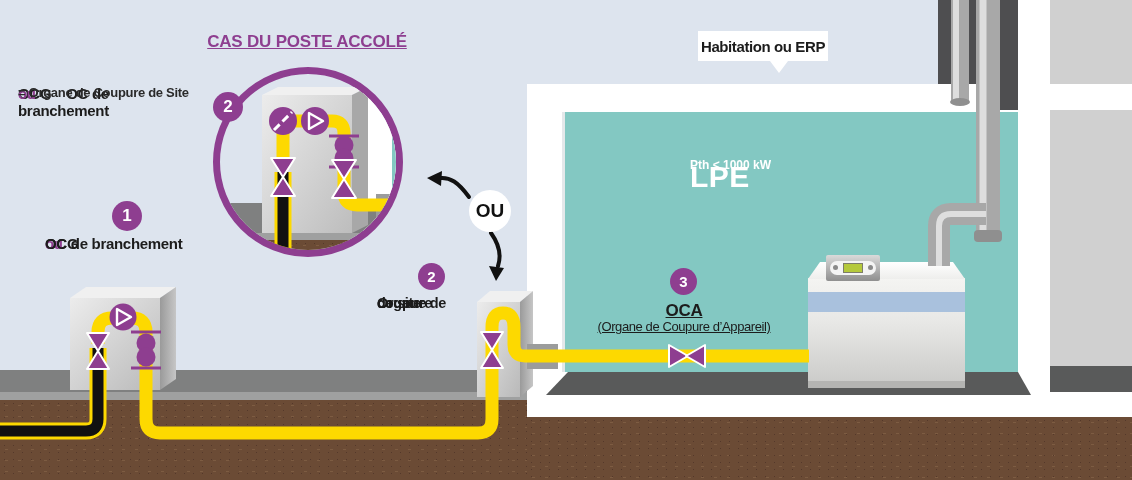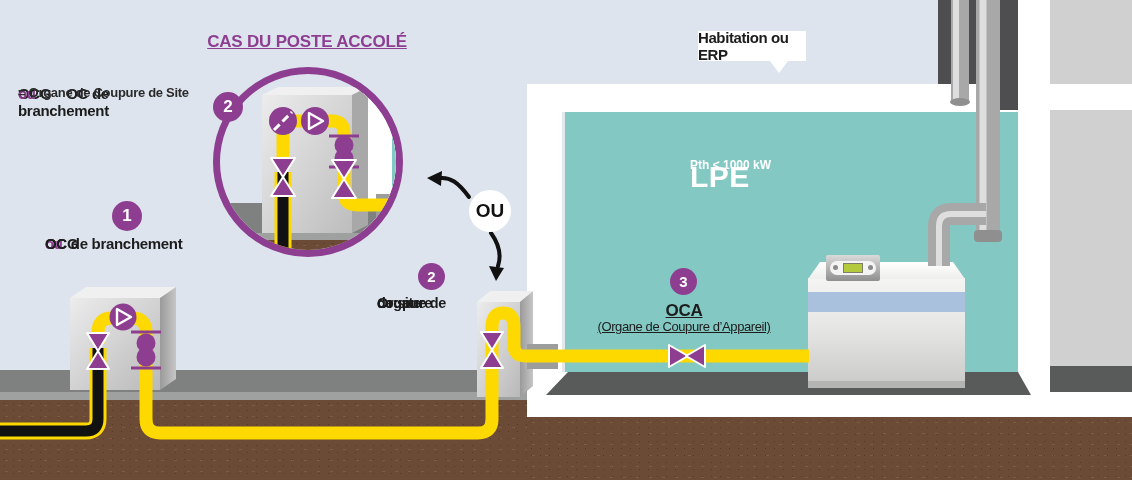--- a/index.html
+++ b/index.html
@@ -61,21 +61,21 @@
   .legend{left:18px;top:85px;width:192px;text-align:right;}
   .legend .l1{font-size:15px;font-weight:bold;}
   .legend .l2{font-size:13px;font-weight:bold;color:#2a2a2a;margin-top:1px;}
   .step1-lbl{left:45px;top:235px;width:165px;font-size:15px;font-weight:bold;text-align:center;}
   .step2-lbl{left:377px;top:294px;width:104px;font-size:14.5px;font-weight:bold;text-align:center;line-height:1.35;}
   .oca-name{left:620px;top:301px;width:128px;font-size:17px;font-weight:bold;text-align:center;}
   .oca-sub{left:584px;top:320px;width:200px;font-size:13px;text-align:center;letter-spacing:-0.4px;}
   .lpe{left:690px;top:160px;width:145px;text-align:center;color:#ffffff;z-index:7;}
   .lpe .big{font-size:30px;font-weight:bold;letter-spacing:0.5px;}
   .lpe .sub{font-size:12px;font-weight:bold;margin-top:-2px;}
-  .bubble{left:698px;top:31px;width:108px;height:30px;background:#ffffff;z-index:7;
+  .bubble{left:698px;top:31px;width:130px;height:30px;background:#ffffff;z-index:7;
           display:flex;align-items:center;justify-content:center;
           font-size:15px;font-weight:bold;color:#1c1c1c;letter-spacing:-0.4px;}
   .bubble-tail{left:770px;top:61px;width:0;height:0;z-index:7;
                border-left:9px solid transparent;border-right:9px solid transparent;
                border-top:12px solid #ffffff;}
   .ou-circle{left:469px;top:190px;width:42px;height:42px;border-radius:50%;background:#ffffff;
              display:flex;align-items:center;justify-content:center;z-index:7;
              font-size:19px;font-weight:bold;color:#111;}
   .sp{margin-right:4px;}
 </style>

